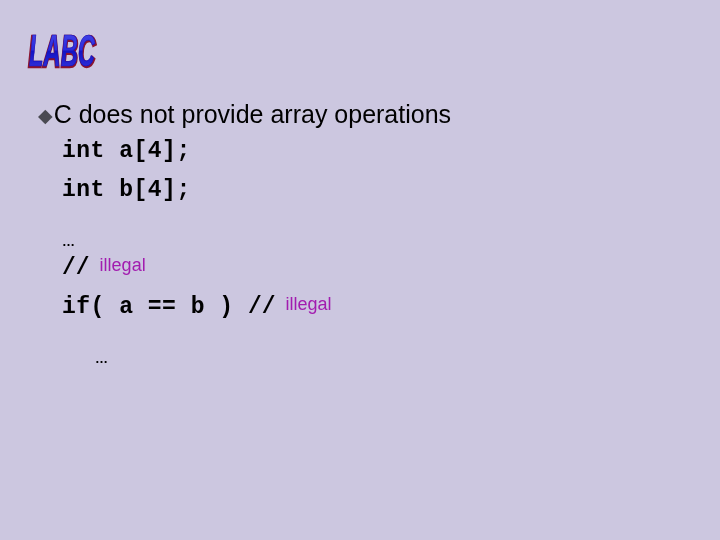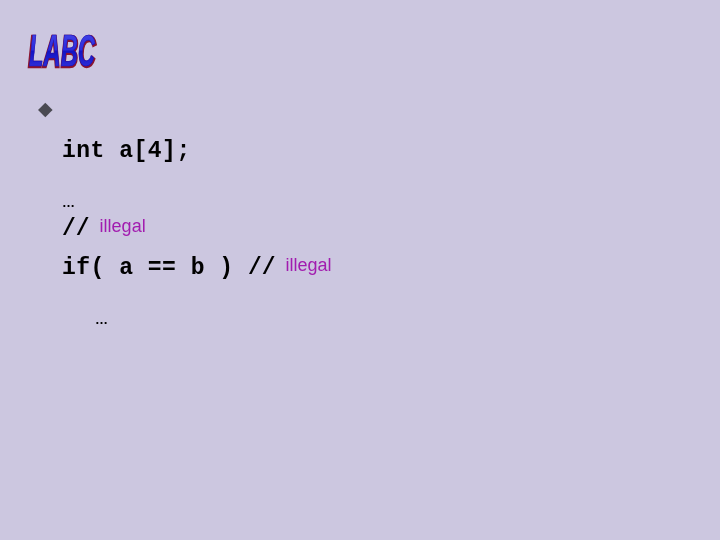--- a/index.html
+++ b/index.html
@@ -170,28 +170,34 @@
         </g>
       </svg>
     </div>
 
   </div>
 
   <div id="slide-body">
 
     <div class="bullet-row">
       <span class="bullet-mark">◆</span>
+      <span class="bullet-text">C does not provide array operations</span>
     </div>
 
     <div class="code-line">
       <span class="code">int a[4];</span>
       <span class="comment-slashes"></span>
       <span class="comment-text"></span>
     </div>
 
+    <div class="code-line">
+      <span class="code">int b[4];</span>
+      <span class="comment-slashes"></span>
+      <span class="comment-text"></span>
+    </div>
 
     <div class="ellipsis-line">
       <span class="ellipsis">…</span>
     </div>
 
     <div class="code-line">
       <span class="comment-slashes">//</span>
       <span class="comment-text">  illegal</span>
     </div>
 

